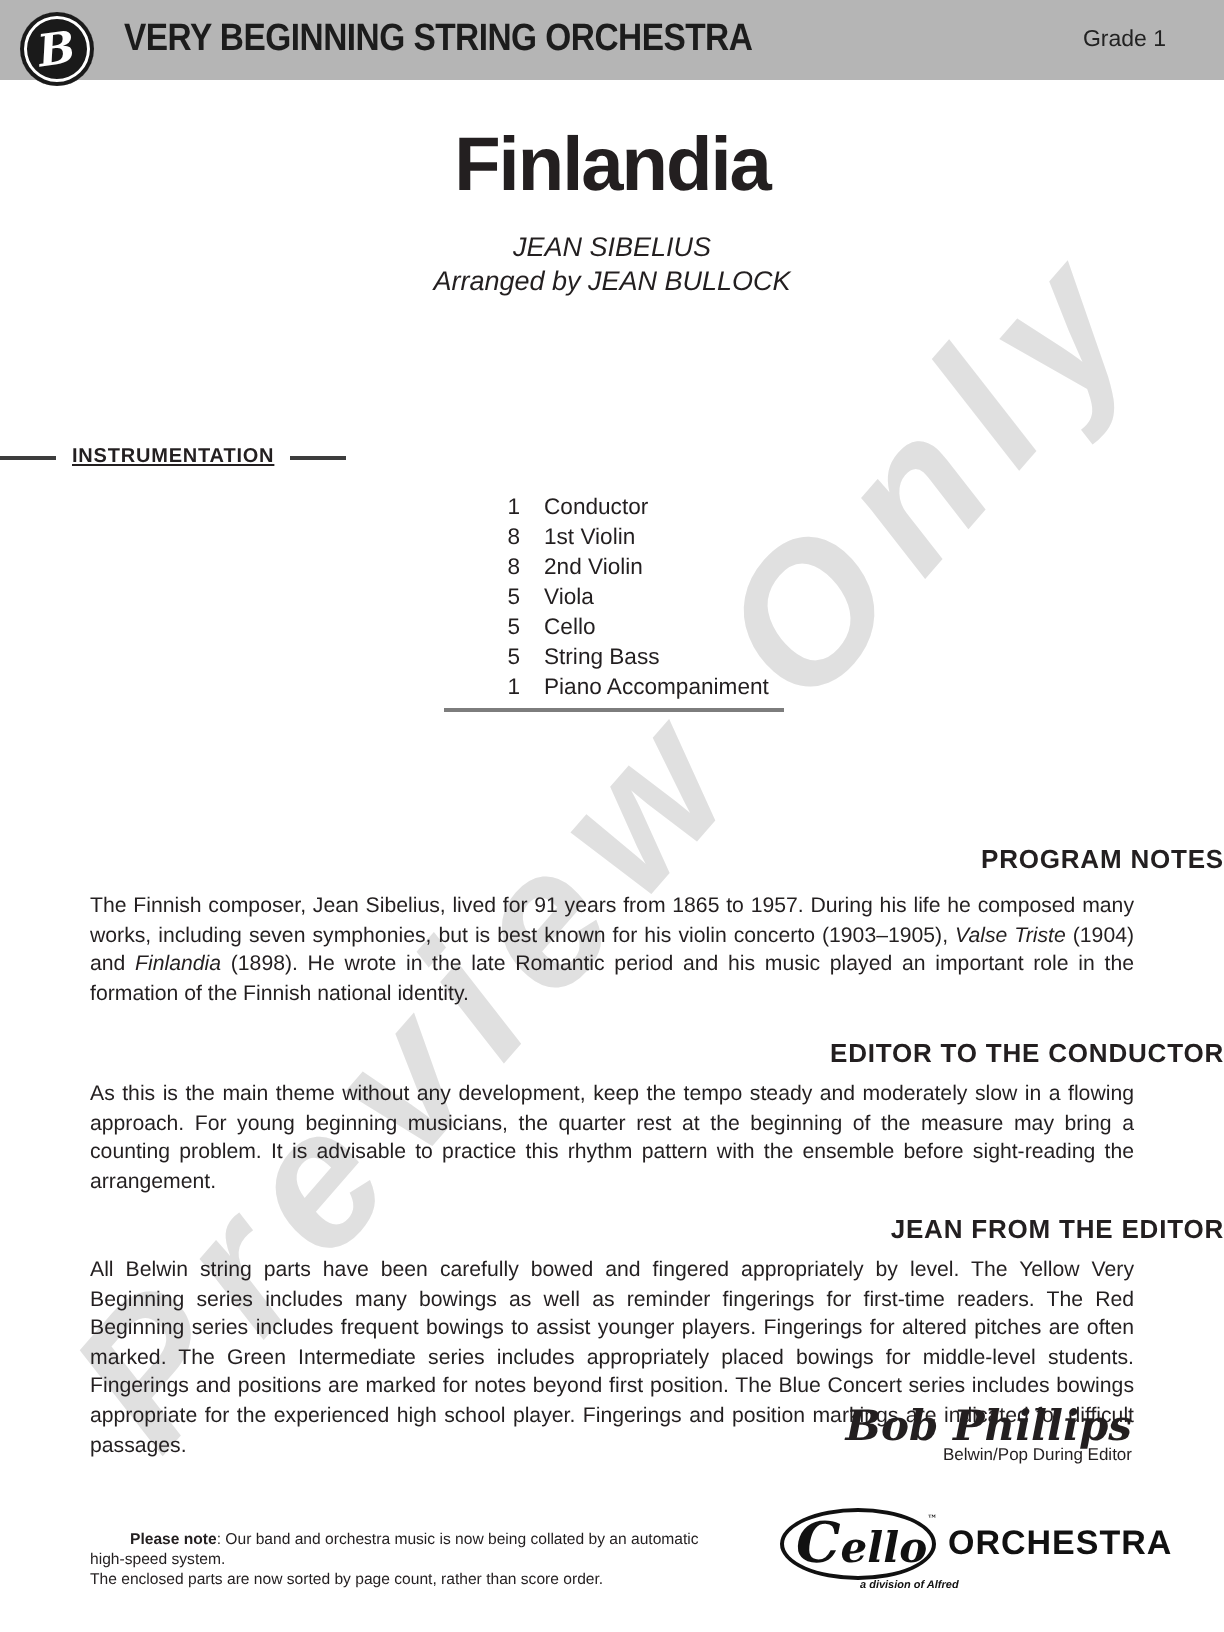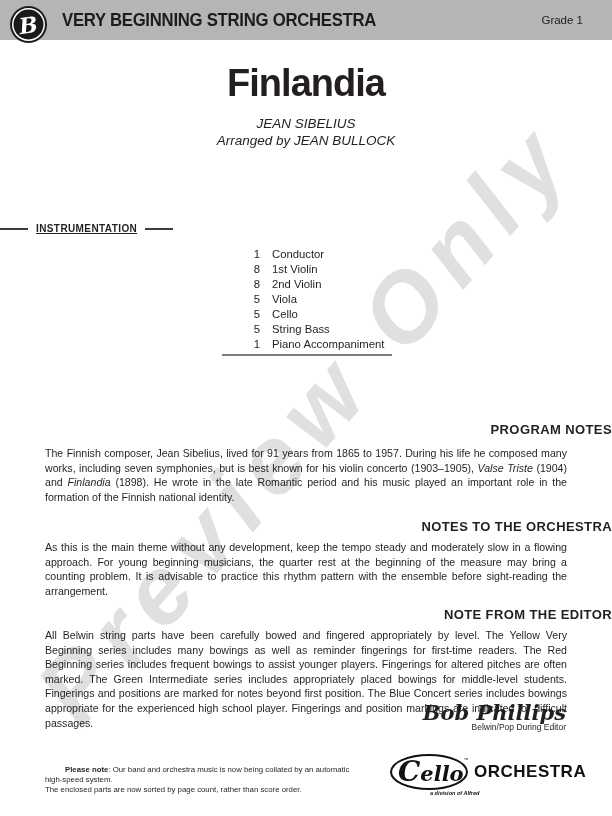--- a/index.html
+++ b/index.html
@@ -289,24 +289,24 @@
         <div class="instr-row">
           <span class="instr-qty">1</span>
           <span class="instr-name">Piano Accompaniment</span>
         </div>
       </div>
     <div class="instr-bottom-rule"></div>
 
     <div class="section-heading h-program">PROGRAM NOTES</div>
     <p class="body-text b-program"><span>The Finnish composer, Jean Sibelius, lived for 91 years from 1865 to 1957. During his life he composed many works, including seven symphonies, but is best known for his violin concerto (1903–1905), </span><span style="font-style: italic;">Valse Triste</span><span> (1904) and </span><span style="font-style: italic;">Finlandia</span><span> (1898). He wrote in the late Romantic period and his music played an important role in the formation of the Finnish national identity.</span></p>
 
-    <div class="section-heading h-conductor">NOTES TO THE ORCHESTRA</div>
+    <div class="section-heading h-conductor">EDITOR TO THE CONDUCTOR</div>
     <p class="body-text b-conductor">As this is the main theme without any development, keep the tempo steady and moderately slow in a flowing approach. For young beginning musicians, the quarter rest at the beginning of the measure may bring a counting problem. It is advisable to practice this rhythm pattern with the ensemble before sight-reading the arrangement.</p>
 
-    <div class="section-heading h-editor">NOTE FROM THE EDITOR</div>
+    <div class="section-heading h-editor">JEAN FROM THE EDITOR</div>
     <p class="body-text b-editor">All Belwin string parts have been carefully bowed and fingered appropriately by level. The Yellow Very Beginning series includes many bowings as well as reminder fingerings for first-time readers. The Red Beginning series includes frequent bowings to assist younger players. Fingerings for altered pitches are often marked. The Green Intermediate series includes appropriately placed bowings for middle-level students. Fingerings and positions are marked for notes beyond first position. The Blue Concert series includes bowings appropriate for the experienced high school player. Fingerings and position markings are indicated for difficult passages.</p>
 
     <div class="signature-block">
       <div class="signature-name">Bob Phillips</div>
       <div class="signature-title">Belwin/Pop During Editor</div>
     </div>
 
     <div class="footer-note">
       <div><span style="font-weight: bold; padding-left: 20px;">Please note</span><span>: Our band and orchestra music is now being collated by an automatic high-speed system.</span></div>
       <div>The enclosed parts are now sorted by page count, rather than score order.</div>

